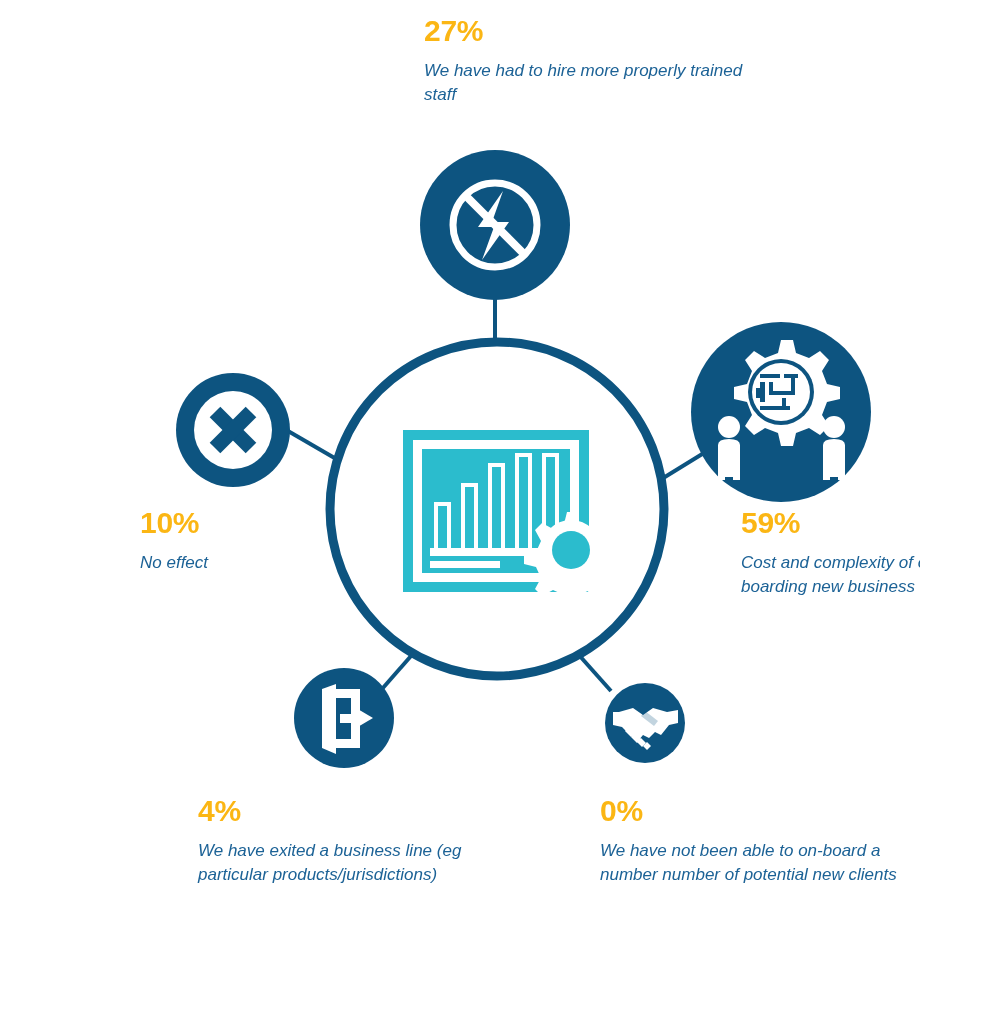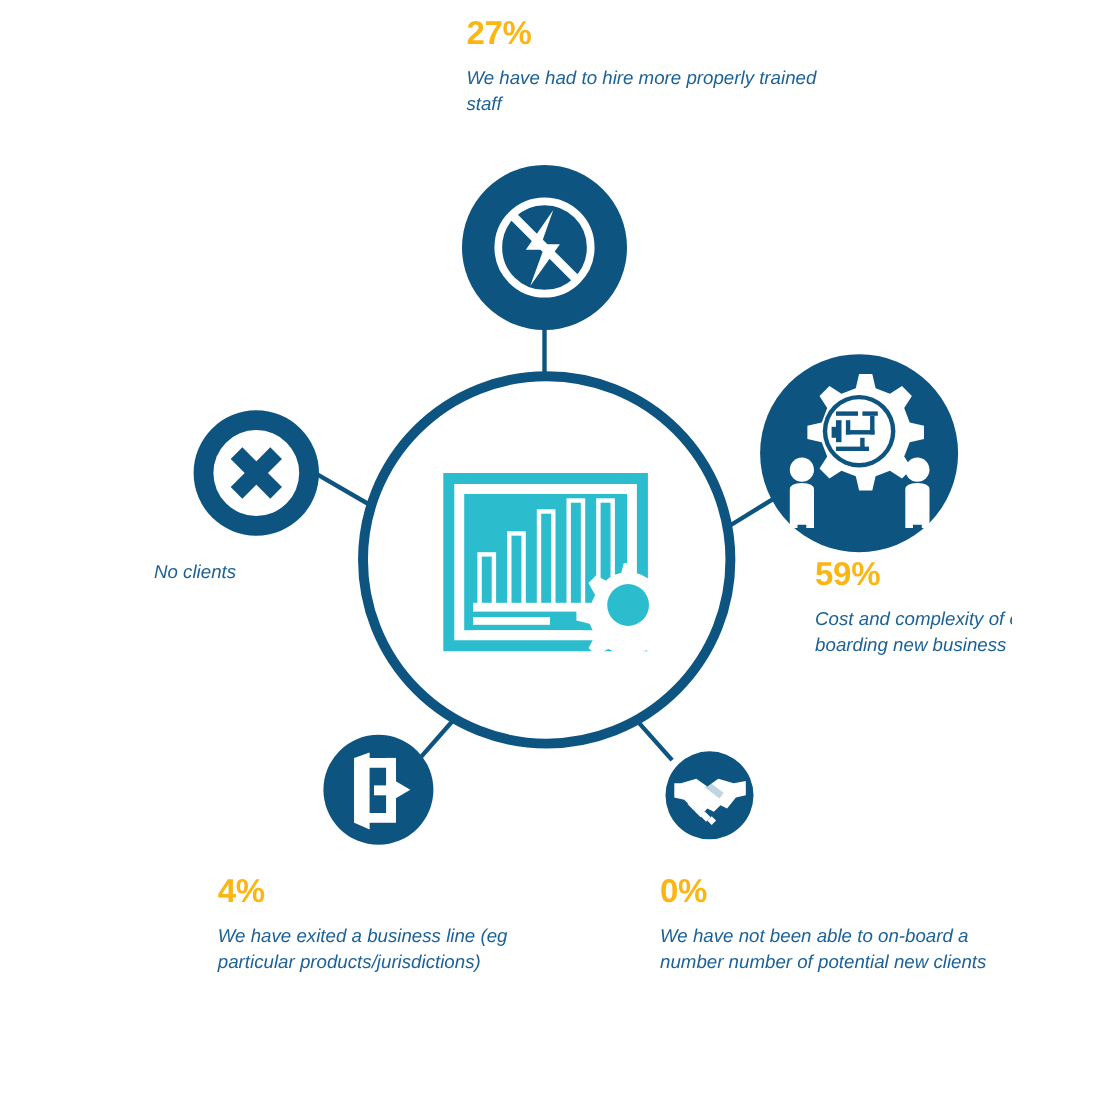--- a/index.html
+++ b/index.html
@@ -192,21 +192,22 @@
     <div class="pct">27%</div>
     <div class="desc">We have had to hire more properly trained staff</div>
   </div>
 
   <div class="label-block" id="lbl-right">
     <div class="pct">59%</div>
     <div class="desc">Cost and complexity of on-boarding new business</div>
   </div>
 
   <div class="label-block" id="lbl-left">
-    <div class="desc">No clients</div>
+    <div class="pct">10%</div>
+    <div class="desc">No effect</div>
   </div>
 
   <div class="label-block" id="lbl-bl">
     <div class="pct">4%</div>
     <div class="desc">We have exited a business line (eg particular products/jurisdictions)</div>
   </div>
 
   <div class="label-block" id="lbl-br">
     <div class="pct">0%</div>
     <div class="desc">We have not been able to on-board a number number of potential new clients</div>

